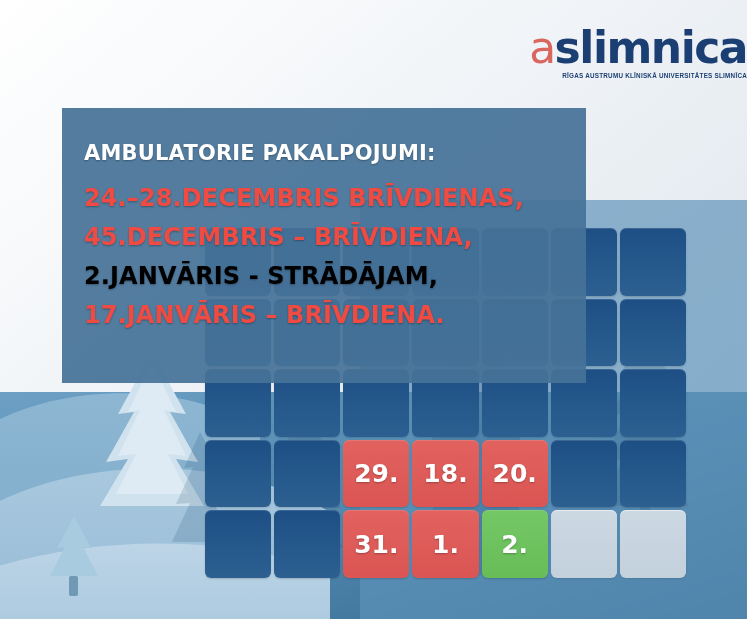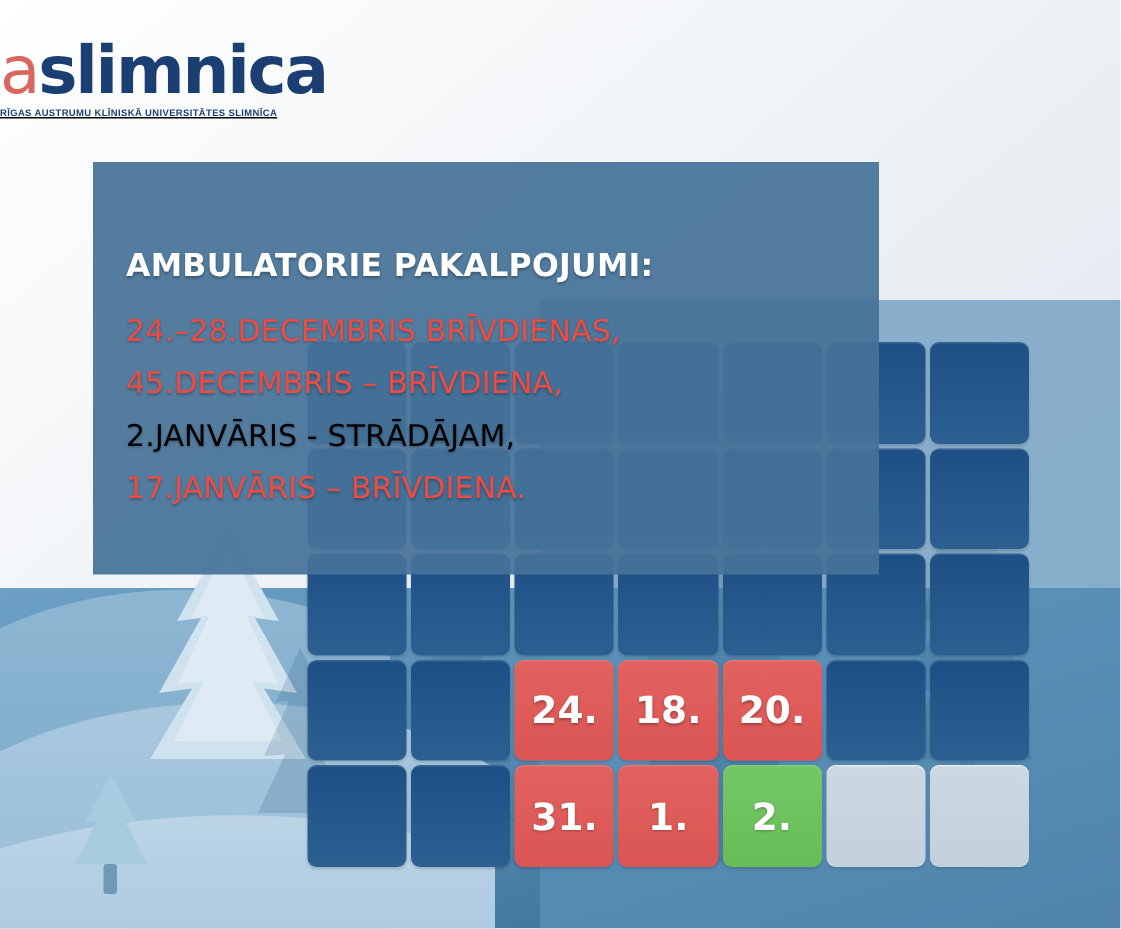--- a/index.html
+++ b/index.html
@@ -25,23 +25,22 @@
     left: 0; top: 0;
     width: 747px; height: 619px;
     pointer-events: none;
   }
 
   
   #logo {
     position: absolute;
     left: 0; top: 26px;
     width: 747px;
-    text-align: left;
+    text-align: right;
     z-index: 6;
-    text-decoration: underline;
   }
   #logo-word {
     font-family: "DejaVu Sans", sans-serif;
     font-size: 44px;
     font-weight: 700;
     letter-spacing: -1.5px;
     line-height: 1;
     color: #1b3f73;
     display: inline-block;
   }
@@ -104,26 +103,25 @@
     padding: 33px 0 0 22px;
   }
   #panel-title {
     font-family: "DejaVu Sans", sans-serif;
     font-size: 21px;
     font-weight: 700;
     color: #ffffff;
     letter-spacing: 0.2px;
     text-shadow: 0 1px 2px rgba(0,0,0,0.30);
     margin-bottom: 21px;
-    margin-top: 24px;
   }
   .panel-line {
     font-family: "DejaVu Sans", sans-serif;
-    font-size: 20px;
-    font-weight: 400;
+    font-size: 24px;
+    font-weight: 700;
     letter-spacing: 0.1px;
     line-height: 1;
     margin-bottom: 15px;
     text-shadow: 0 1px 2px rgba(0,0,0,0.30);
     white-space: nowrap;
   }
   .c-red   { color: #ef4b42; }
   .c-green { color: #000000; }
 </style>
 </head>
@@ -274,21 +272,21 @@
         <span></span>
       </div>
 
     <div class="cell blue">
         <span></span>
       </div>
     <div class="cell blue">
         <span></span>
       </div>
     <div class="cell red">
-        <span>24.</span>
+        <span>29.</span>
       </div>
     <div class="cell red">
         <span>18.</span>
       </div>
     <div class="cell red">
         <span>20.</span>
       </div>
     <div class="cell blue">
         <span></span>
       </div>

